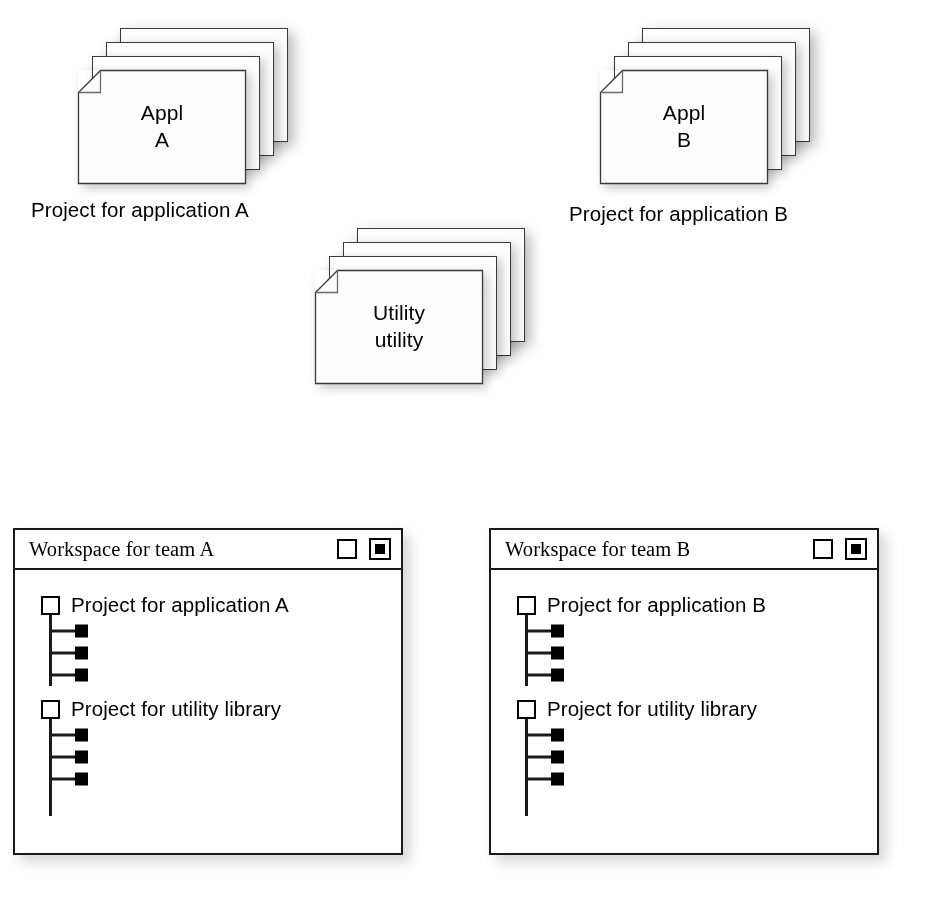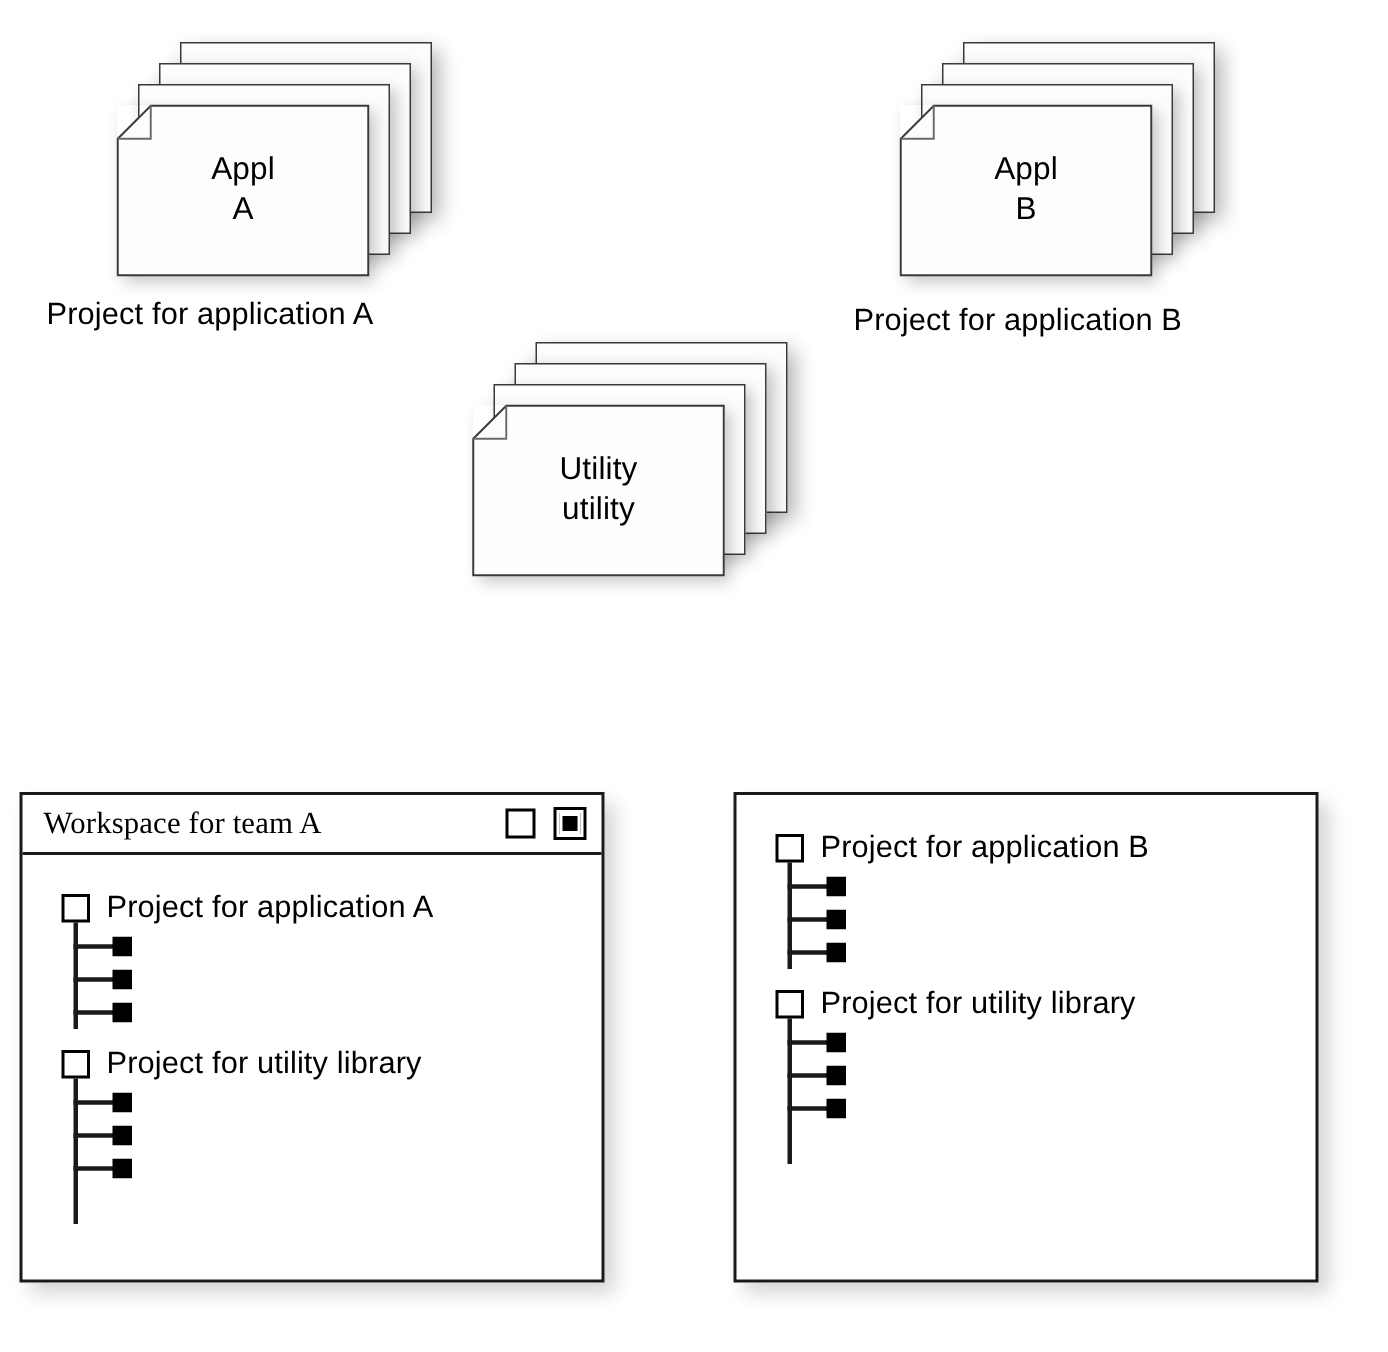--- a/index.html
+++ b/index.html
@@ -336,20 +336,29 @@
             </div>
             <span class="trunk-tail" style="top:66px;"></span>
           </div>
         </div>
 
       </div>
     </div>
   </div>
 
   <div class="window" style="left:489px; top:528px; width:390px; height:327px;">
+    <div class="window-titlebar">
+      <div class="window-title">Workspace for team B</div>
+      <div class="window-controls">
+        <div class="ctrl-maximize"></div>
+        <div class="ctrl-restore">
+            <i></i>
+          </div>
+      </div>
+    </div>
     <div class="window-body">
       <div class="tree">
 
         <div class="tree-group">
           <div class="tree-node">
             <span class="node-box"></span>
             <span class="node-label">Project for application B</span>
           </div>
           <div class="tree-children">
             <span class="trunk"></span>

